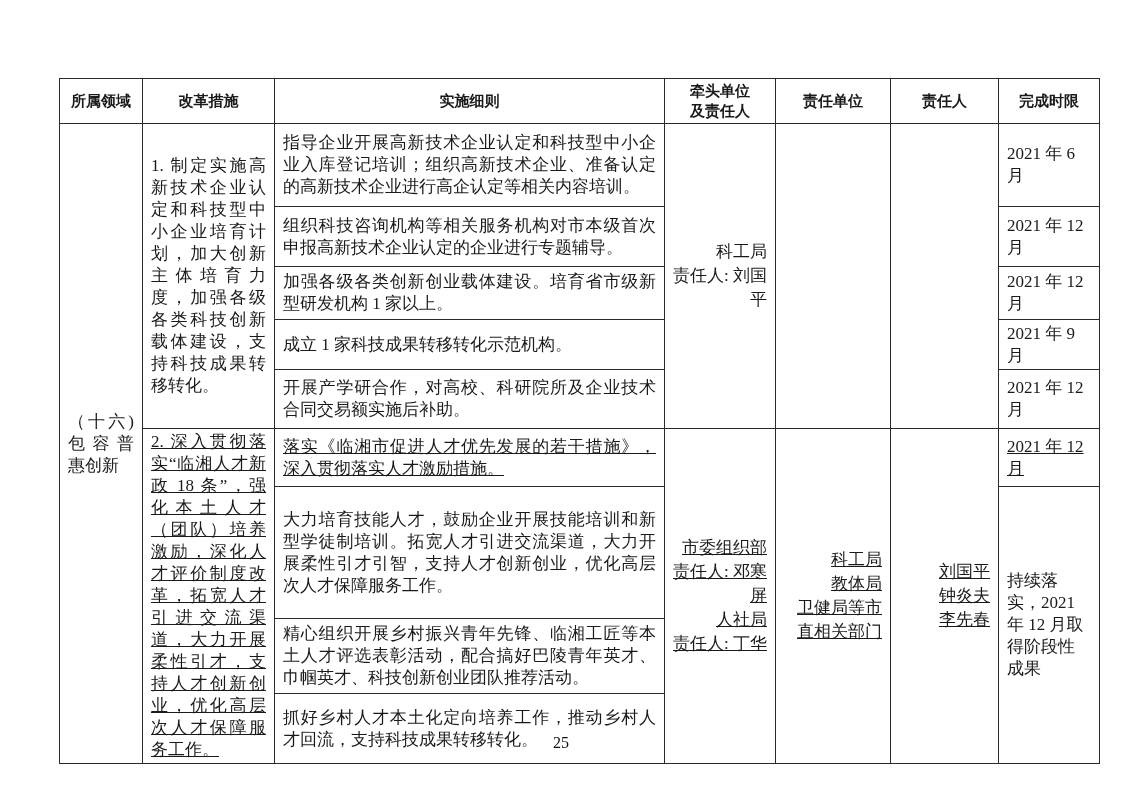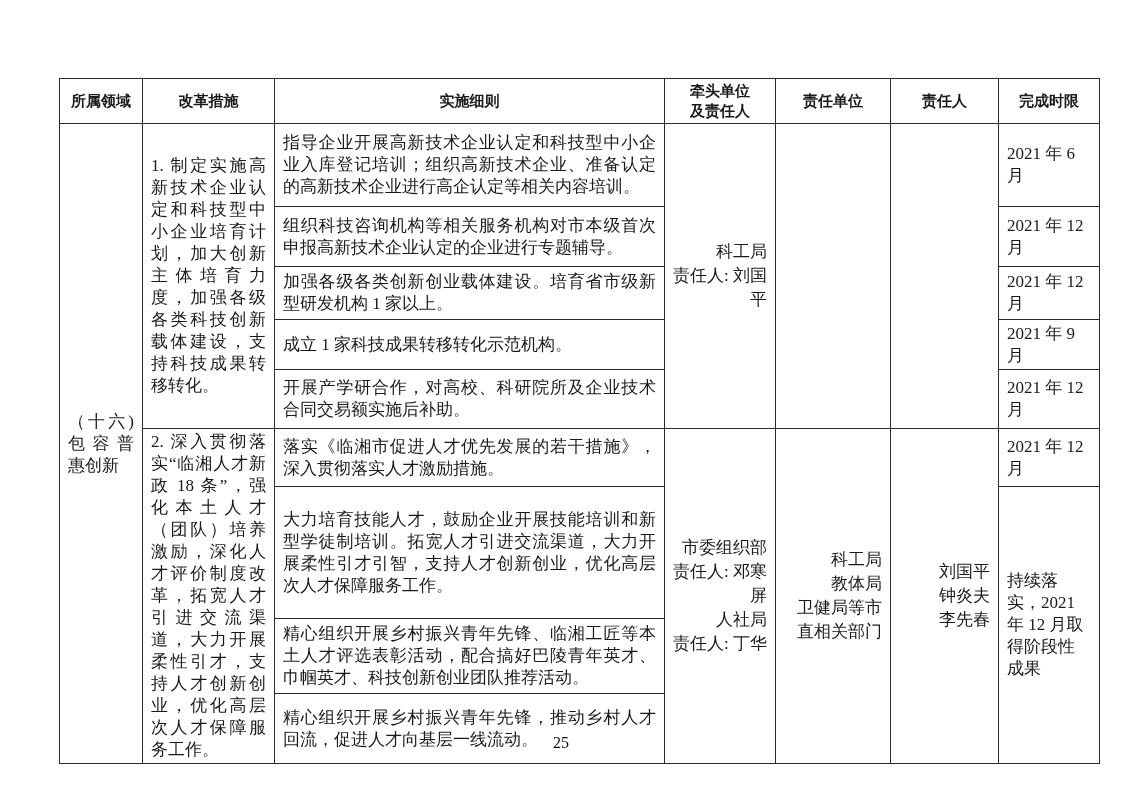--- a/index.html
+++ b/index.html
@@ -35,21 +35,21 @@
     line-height:20px;
     text-align:center;
     padding:2px 2px;
   }
   tr.hr{height:44px;}
   tr.r1{height:83px;}
   tr.r2{height:60px;}
   tr.r3{height:53px;}
   tr.r4{height:50px;}
   tr.r5{height:59px;}
-  tr.r6{height:58px;}
+  tr.r6{height:58px;text-decoration:underline;}
   tr.r7{height:93px;}
   tr.r8{height:75px;}
   tr.r9{height:70px;}
   td.just{text-align:justify;}
   td.ctr{text-align:center;}
   td.domain{text-align:justify;padding:2px 7px;}
   td.measure{text-align:justify;padding:2px 8px;}
   td.deadline{padding:2px 5px;}
   .stack div{text-align:right;line-height:24px;}
   #page-number{
@@ -149,21 +149,21 @@
     <tr class="r7">
       <td class="just">大力培育技能人才，鼓励企业开展技能培训和新型学徒制培训。拓宽人才引进交流渠道，大力开展柔性引才引智，支持人才创新创业，优化高层次人才保障服务工作。</td>
       <td class="deadline" rowspan="3">持续落实，2021 年 12 月取得阶段性成果</td>
     </tr>
 
     <tr class="r8">
       <td class="just">精心组织开展乡村振兴青年先锋、临湘工匠等本土人才评选表彰活动，配合搞好巴陵青年英才、巾帼英才、科技创新创业团队推荐活动。</td>
     </tr>
 
     <tr class="r9">
-      <td class="just">精心组织开展乡村振兴青年先锋，推动乡村人才回流，促进人才向基层一线流动。</td>
+      <td class="just">抓好乡村人才本土化定向培养工作，推动乡村人才回流，支持科技成果转移转化。</td>
     </tr>
 
   </tbody>
     </table>
 
   <div id="page-number">25</div>
 
 </div>
 
 </body></html>

